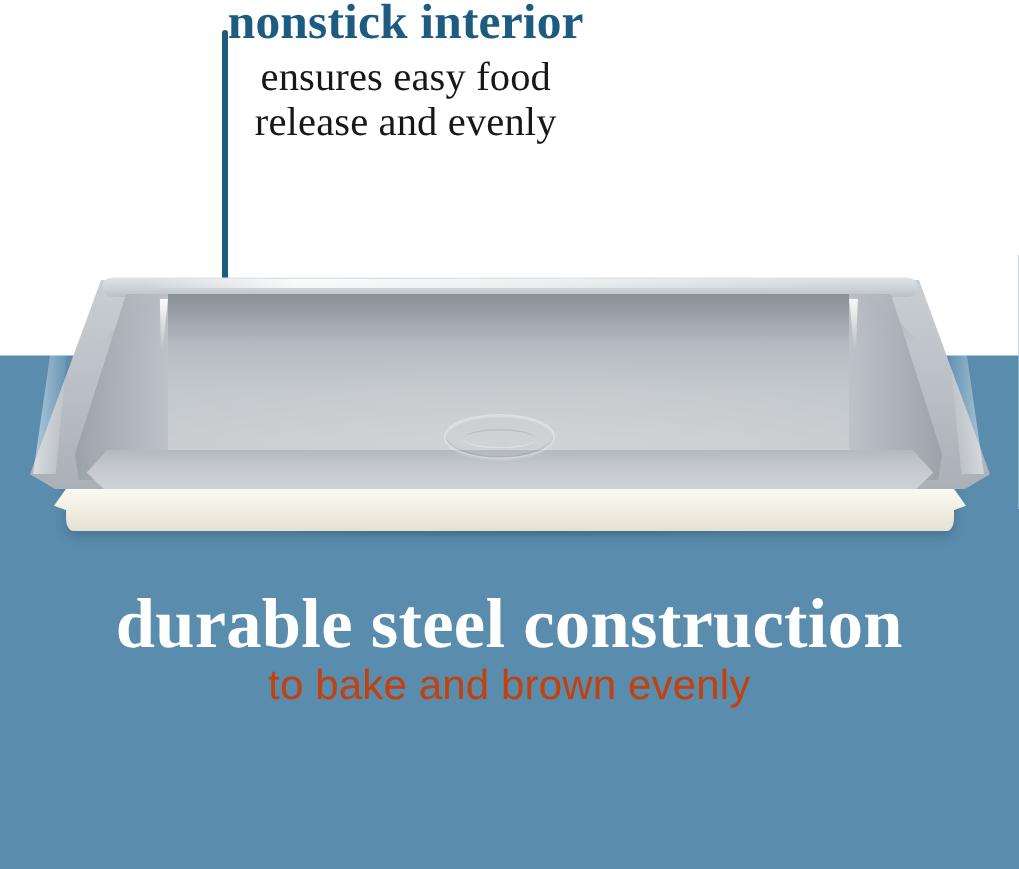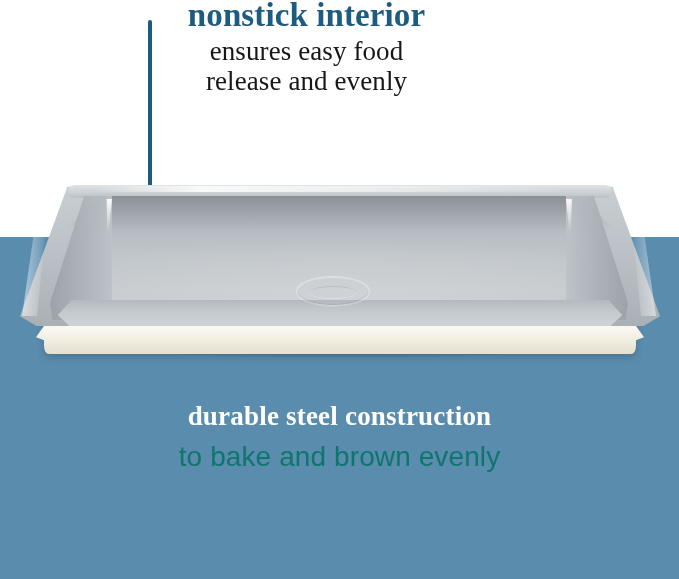--- a/index.html
+++ b/index.html
@@ -9,21 +9,21 @@
     font-family:"Liberation Sans",sans-serif;
     -webkit-font-smoothing:antialiased;
   }
   #stage{position:absolute;inset:0;width:679px;height:579px;overflow:hidden;}
 
   
   .band-white{position:absolute;left:0;top:0;width:679px;height:237px;background:#ffffff;}
   .band-blue{position:absolute;left:0;top:237px;width:679px;height:342px;background:#5a8cad;}
 
   
-  .top-block{position:absolute;left:0;top:0;width:541px;text-align:center;margin-left:36px;}
+  .top-block{position:absolute;left:0;top:0;width:541px;text-align:center;}
   .head-top{
     font-family:"Liberation Serif",serif;
     font-weight:700;
     font-size:33px;
     line-height:34px;
     letter-spacing:.1px;
     color:#1d5c80;
     margin-top:-2px;
   }
   .sub-top{
@@ -165,31 +165,31 @@
   .pan-shadow{
     position:absolute;left:56px;top:183px;width:568px;height:10px;
     background:radial-gradient(50% 100% at 50% 0%, rgba(25,45,65,.30), rgba(25,45,65,0) 72%);
   }
 
   
   .bottom-block{position:absolute;left:0;top:396px;width:679px;text-align:center;}
   .head-bottom{
     font-family:"Liberation Serif",serif;
     font-weight:700;
-    font-size:27px;
+    font-size:47px;
     line-height:40px;
     color:#ffffff;
     letter-spacing:.2px;
   }
   .sub-bottom{
     font-family:"Liberation Sans",sans-serif;
     font-weight:400;
     font-size:28px;
     line-height:32px;
-    color:#0f766e;
+    color:#c2410c;
     margin-top:5px;
     letter-spacing:.1px;
   }
 </style>
 </head>
 <body>
 
 <div id="stage">
 
   <div class="band-white"></div>

